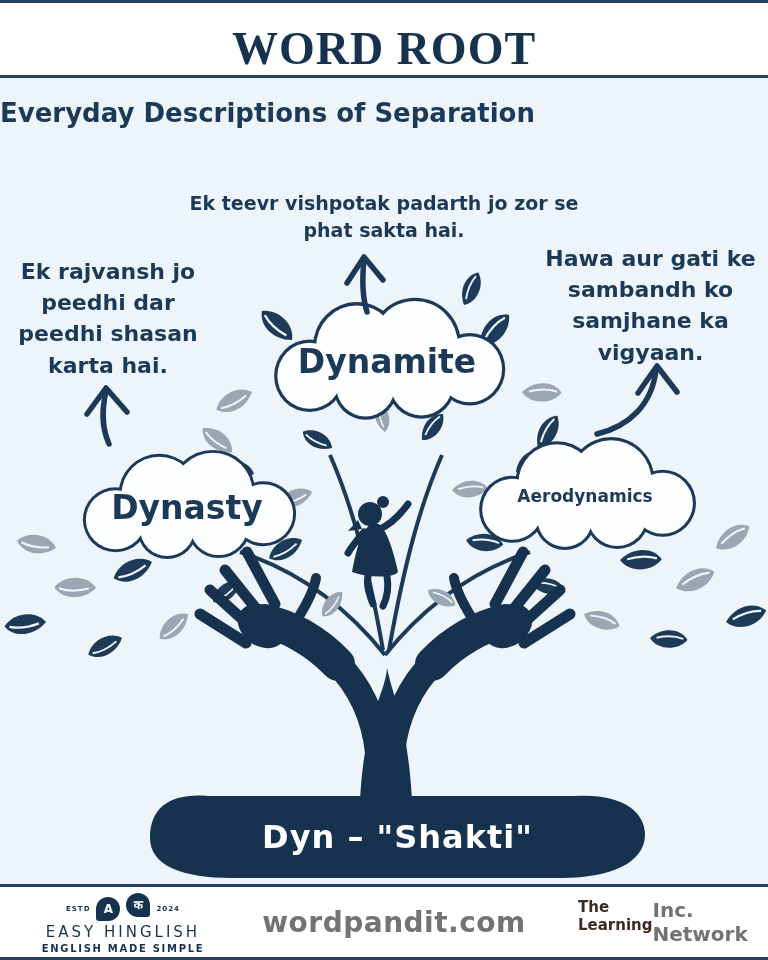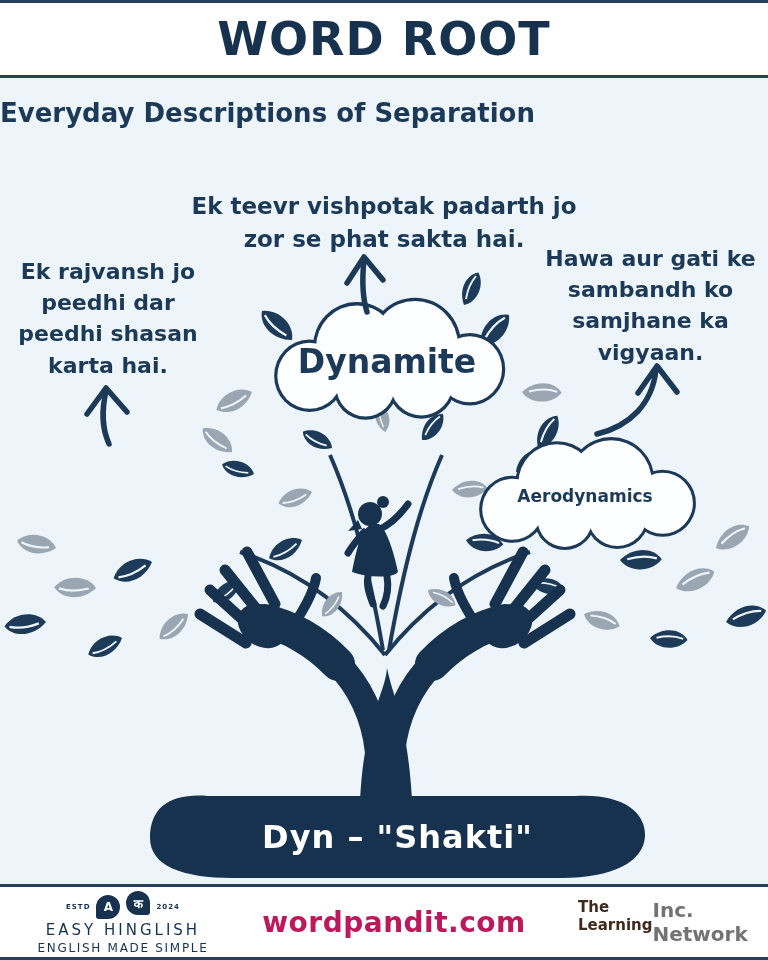--- a/index.html
+++ b/index.html
@@ -7,32 +7,32 @@
     width:768px;height:960px;overflow:hidden;position:relative;
     background:#edf5fa;color:#1c3a58;
     font-family:"DejaVu Sans","Liberation Sans",sans-serif;
   }
   .page{position:relative;width:768px;height:960px;}
 
   
   .header{
     position:absolute;top:0;left:0;right:0;height:78px;box-sizing:border-box;
     background:#ffffff;border-top:3px solid #24405e;border-bottom:3px solid #24405e;
-    display:flex;align-items:center;justify-content:center;z-index:5;
+    display:flex;align-items:flex-end;justify-content:center;z-index:5;font-family:Liberation Serif, serif;
   }
   .header h1{margin:0;font-size:46px;font-weight:bold;letter-spacing:1px;color:#16324f;}
 
   .subtitle{
     position:absolute;top:98px;left:0;width:768px;text-align:left;
     font-size:26px;font-weight:bold;color:#1c3a58;z-index:3;
   }
 
   
   .def{position:absolute;font-weight:bold;text-align:center;line-height:1.42;color:#1c3a58;z-index:3;}
-  .def-top{left:169px;top:190px;width:430px;font-size:23px;}
+  .def-top{left:169px;top:190px;width:430px;font-size:19px;}
   .def-left{left:8px;top:256px;width:200px;font-size:22px;}
   .def-right{left:538px;top:243px;width:225px;font-size:22px;}
 
   
   .tree{position:absolute;left:0;top:0;z-index:1;pointer-events:none;}
   .arrows{position:absolute;left:0;top:0;z-index:3;pointer-events:none;}
 
   
   .cloud{position:absolute;z-index:2;}
   .cloud > svg{position:absolute;left:0;top:0;width:100%;height:100%;}
@@ -53,31 +53,31 @@
     color:#ffffff;font-size:32px;font-weight:bold;letter-spacing:1px;z-index:3;
   }
 
   
   .footer{
     position:absolute;left:0;right:0;bottom:0;height:76px;box-sizing:border-box;
     background:#ffffff;border-top:3px solid #24405e;border-bottom:3px solid #24405e;
     display:flex;align-items:center;justify-content:space-between;
     padding:0 28px;z-index:5;
   }
-  .site{font-size:28px;font-weight:bold;letter-spacing:.5px;color:#be185d;}
+  .site{font-size:28px;font-weight:bold;letter-spacing:.5px;color:#737373;}
 
   .eh-logo{display:flex;flex-direction:column;align-items:center;gap:2px;width:190px;}
   .eh-top{display:flex;align-items:flex-end;gap:6px;color:#16324f;}
   .eh-estd,.eh-year{font-size:7px;letter-spacing:1px;font-weight:bold;margin-bottom:8px;}
   .bubble{width:24px;height:24px;background:#16324f;color:#fff;display:flex;
     align-items:center;justify-content:center;font-size:12px;font-weight:bold;}
   .bubble-a{border-radius:50% 50% 50% 10%;margin-top:6px;}
   .bubble-ka{border-radius:50% 50% 10% 50%;margin-bottom:4px;}
   .eh-name{font-size:15px;letter-spacing:3px;font-weight:normal;color:#16324f;}
-  .eh-tag{font-size:12px;letter-spacing:1.7px;font-weight:normal;color:#16324f;}
+  .eh-tag{font-size:10px;letter-spacing:1.7px;font-weight:bold;color:#16324f;}
 
   .li-logo{display:flex;align-items:center;gap:8px;width:170px;}
   .li-text{display:flex;flex-direction:row;line-height:1.2;}
   .li-line1{color:#3e2a1e;font-size:15px;font-weight:bold;}
   .li-line2{color:#737373;font-size:20px;font-weight:bold;}
 
   .hidden-defs{position:absolute;width:0;height:0;overflow:hidden;}
 </style>
 </head>
 <body>
@@ -197,20 +197,26 @@
 
     <path fill="#16324f" d="M150 838 C150 806 172 793 208 796 L575 796 C622 793 646 812 645 836 C644 862 612 878 562 878 L232 878 C183 878 150 866 150 838 Z"></path>
   </svg>
 
   <div class="cloud cloud-center">
     <svg viewBox="0 0 240 120" preserveAspectRatio="none">
         <use href="#cloudShape"></use>
       </svg>
     <span class="cloud-label">Dynamite</span>
   </div>
+  <div class="cloud cloud-left">
+    <svg viewBox="0 0 240 120" preserveAspectRatio="none">
+        <use href="#cloudShape"></use>
+      </svg>
+    <span class="cloud-label">Dynasty</span>
+  </div>
   <div class="cloud cloud-right">
     <svg viewBox="0 0 240 120" preserveAspectRatio="none">
         <use href="#cloudShape"></use>
       </svg>
     <span class="cloud-label">Aerodynamics</span>
   </div>
 
   <div class="def def-top">Ek teevr vishpotak padarth jo zor se phat sakta hai.</div>
   <div class="def def-right">Hawa aur gati ke sambandh ko samjhane ka vigyaan.</div>
   <div class="def def-left">Ek rajvansh jo peedhi dar peedhi shasan karta hai.</div>

